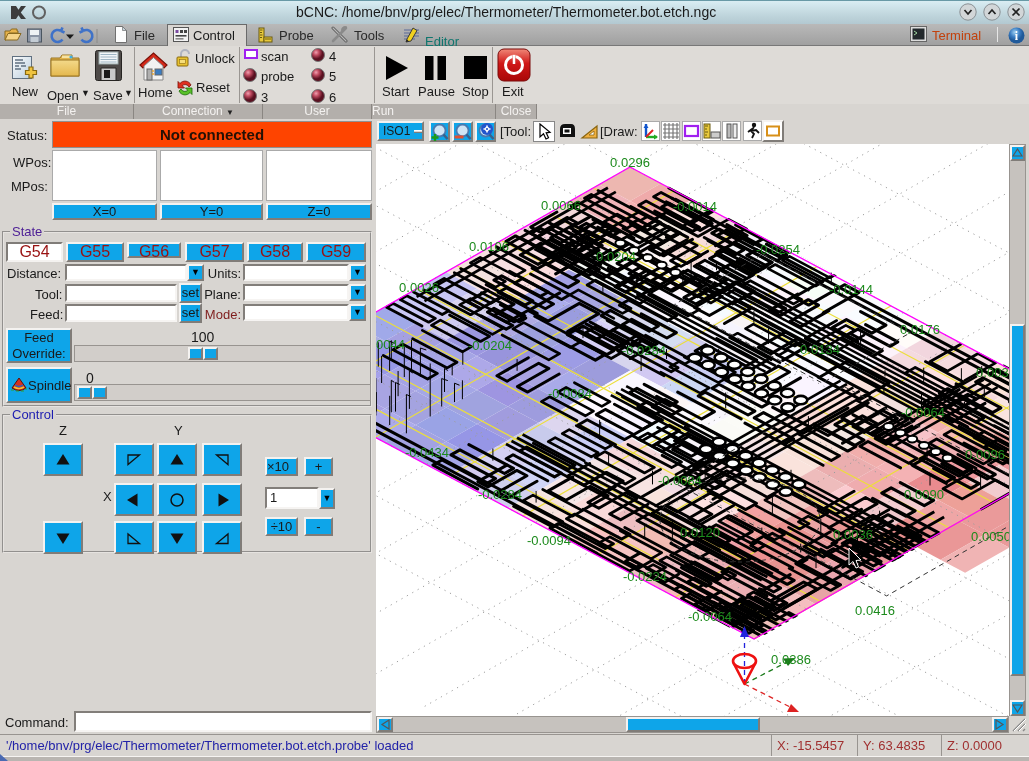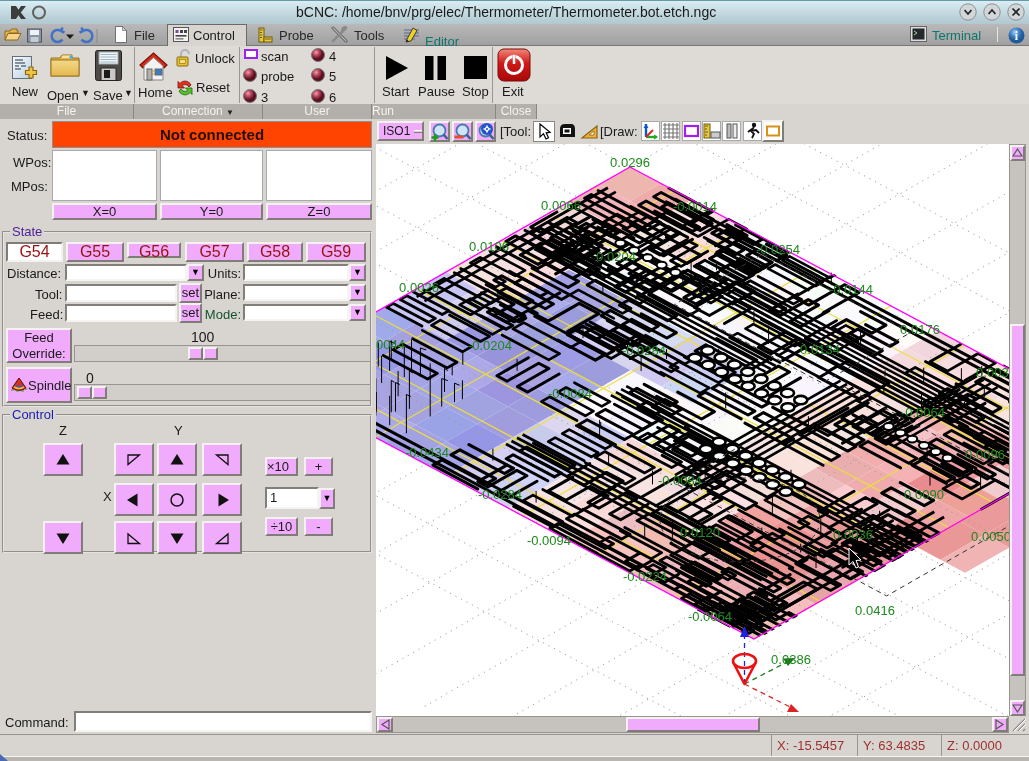--- a/index.html
+++ b/index.html
@@ -1,19 +1,19 @@
 <!DOCTYPE html>
 <html><head><meta charset="utf-8">
 <style>
 html,body{margin:0;padding:0;}
 *{box-sizing:border-box;}
 body{font-family:"Liberation Sans", sans-serif;width:1029px;height:761px;overflow:hidden;background:#d8d5d1;}
 #win{position:absolute;top:0;left:0;width:1029px;height:761px;}
 .abs{position:absolute;}
-.btn{border-top:2px solid #f4f2f0;border-left:2px solid #f4f2f0;border-right:2px solid #807c78;border-bottom:2px solid #807c78;background:#f0abfc;}
+.btn{border-top:2px solid #f4f2f0;border-left:2px solid #f4f2f0;border-right:2px solid #807c78;border-bottom:2px solid #807c78;background:#0ea5e9;}
 .entry{background:#fff;border-top:2px solid #827e7a;border-left:2px solid #827e7a;border-right:2px solid #f6f4f2;border-bottom:2px solid #f6f4f2;}
 .gframe{border:2px groove #e6e3e0;}
 t,.t{position:absolute;white-space:nowrap;}
 </style></head>
 <body>
 <div id="win">
 <div class="abs" style="left:0;top:0;width:1029px;height:24px;background:linear-gradient(#d9edf3,#bed4db 65%,#b2c8d1);border-top:1px solid #6899a6;"></div>
     <div class="t" style="left:296px;top:4px;font-size:14px;color:#1a1a1a;">bCNC: /home/bnv/prg/elec/Thermometer/Thermometer.bot.etch.ngc</div>
     <svg class="abs" style="left:8px;top:3px" width="42" height="19">
  <path d="M3 3 L8 3 L10.5 6.8 L13 3 L18 3 L12.8 9.5 L18 16 L13 16 L10.5 12.2 L8 16 L3 16 Z" fill="#3c3c3c"></path>
@@ -72,21 +72,21 @@
  <path d="M1 4 h15 M1 7 h15 M1 10 h15 M1 13 h11" stroke="#5a6a9a" stroke-width="1.2"></path>
  <path d="M4 13 L10 2 L14 4.5 L8 15 L3 16 Z" fill="#f0d020" stroke="#3a3a3a" stroke-width="1"></path>
  <path d="M4 13.5 L3 16 L6 15.3 Z" fill="#222"></path>
 </svg>
     <div class="t" style="left:425px;top:28px;font-size:13px;color:#0f766e;margin-top:6px;">Editor</div>
     <svg class="abs" style="left:910px;top:26px" width="17" height="17">
  <rect x="0.5" y="0.5" width="16" height="15" fill="#ddd" stroke="#666"></rect>
  <rect x="2.5" y="2.5" width="12" height="11" fill="#23292c"></rect>
  <path d="M4 5 l3 2 l-3 2" stroke="#9fd49f" stroke-width="1" fill="none"></path>
 </svg>
-    <div class="t" style="left:932px;top:28px;font-size:13px;color:#0f766e;">Terminal</div>
+    <div class="t" style="left:932px;top:28px;font-size:13px;color:#c2410c;">Terminal</div>
     <div class="abs" style="left:997px;top:27px;width:1px;height:15px;background:#e6e6e6;"></div>
     <svg class="abs" style="left:1008px;top:27px" width="17" height="17">
  <defs>
         <radialGradient id="ig" cx="40%" cy="30%">
           <stop offset="0%" stop-color="#9fd0f2"></stop>
           <stop offset="60%" stop-color="#3a7cc2"></stop>
           <stop offset="100%" stop-color="#205a9a"></stop>
         </radialGradient>
       </defs>
  <circle cx="8.5" cy="8.5" r="8" fill="url(#ig)"></circle>
@@ -271,21 +271,21 @@
     <div class="abs btn" style="left:349px;top:264px;width:17px;height:17px;font-size:9px;text-align:center;line-height:13px;">▼</div>
     <div class="t" style="left:35px;top:287px;font-size:13px;color:#1a1a1a;">Tool:</div>
     <div class="abs entry" style="left:65px;top:284px;width:112px;height:18px;"></div>
     <div class="abs btn" style="left:179px;top:283px;width:23px;height:20px;font-size:13px;text-align:center;line-height:16px;color:#1a1a1a;">set</div>
     <div class="abs" style="left:200px;top:287px;width:41px;text-align:right;font-size:13px;color:#1a1a1a;">Plane:</div>
     <div class="abs entry" style="left:243px;top:284px;width:106px;height:17px;"></div>
     <div class="abs btn" style="left:349px;top:284px;width:17px;height:17px;font-size:9px;text-align:center;line-height:13px;">▼</div>
     <div class="t" style="left:30px;top:307px;font-size:13px;color:#1a1a1a;">Feed:</div>
     <div class="abs entry" style="left:65px;top:304px;width:112px;height:18px;"></div>
     <div class="abs btn" style="left:179px;top:303px;width:23px;height:20px;font-size:13px;text-align:center;line-height:16px;color:#1a1a1a;">set</div>
-    <div class="abs" style="left:200px;top:307px;width:41px;text-align:right;font-size:13px;color:#14532d;">Mode:</div>
+    <div class="abs" style="left:200px;top:307px;width:41px;text-align:right;font-size:13px;color:#7f1d1d;">Mode:</div>
     <div class="abs entry" style="left:243px;top:304px;width:106px;height:17px;"></div>
     <div class="abs btn" style="left:349px;top:304px;width:17px;height:17px;font-size:9px;text-align:center;line-height:13px;">▼</div>
     <div class="abs btn" style="left:6px;top:328px;width:66px;height:35px;font-size:13px;text-align:center;line-height:16px;color:#1a1a1a;">Feed<br>Override:</div>
     <div class="t" style="left:191px;top:329px;font-size:14px;color:#1a1a1a;">100</div>
     <div class="abs" style="left:74px;top:345px;width:297px;height:17px;border:1px solid #989490;background:#d2cecA;"></div>
     <div class="abs btn" style="left:188px;top:347px;width:15px;height:13px;"></div>
     <div class="abs btn" style="left:203px;top:347px;width:15px;height:13px;"></div>
     <div class="abs btn" style="left:6px;top:367px;width:66px;height:36px;"></div>
     <svg class="abs" style="left:10px;top:376px" width="18" height="17">
  <path d="M2 12 L9 2 L16 12 Q9 17 2 12 Z" fill="#d43020" stroke="#5a1008"></path>
@@ -1094,20 +1094,21 @@
     <svg class="abs" style="left:995px;top:719px" width="10" height="11">
       <path d="M1 1 L8 5.5 L1 10 Z" fill="none" stroke="#555" stroke-width="1.2"></path>
     </svg>
     <div class="abs btn" style="left:626px;top:717px;width:134px;height:15px;"></div>
     <div class="abs" style="left:1009px;top:716px;width:20px;height:17px;background:#d8d5d1;"></div>
     <svg class="abs" style="left:1010px;top:717px" width="17" height="15">
       <path d="M3 14 L15 2 M8 14 L15 7 M13 14 L15 12" stroke="#888" stroke-width="1.4"></path>
       <path d="M4 14 L16 2 M9 14 L16 7" stroke="#fff" stroke-width="1"></path>
     </svg>
     <div class="abs" style="left:0;top:734px;width:1029px;height:23px;background:#d8d5d1;border-top:1px solid #989490;"></div>
+    <div class="t" style="left:6px;top:738px;font-size:13px;color:#2222a8;">'/home/bnv/prg/elec/Thermometer/Thermometer.bot.etch.probe' loaded</div>
     <div class="abs" style="left:771px;top:735px;width:86px;height:21px;border-left:1px solid #989490;"></div>
     <div class="t" style="left:777px;top:738px;font-size:13px;color:#a03030;">X: -15.5457</div>
     <div class="abs" style="left:857px;top:735px;width:84px;height:21px;border-left:1px solid #989490;"></div>
     <div class="t" style="left:863px;top:738px;font-size:13px;color:#a03030;">Y: 63.4835</div>
     <div class="abs" style="left:941px;top:735px;width:88px;height:21px;border-left:1px solid #989490;"></div>
     <div class="t" style="left:947px;top:738px;font-size:13px;color:#a03030;">Z: 0.0000</div>
     <div class="abs" style="left:0;top:756px;width:1029px;height:1px;background:#f6f4f2;"></div>
     <div class="abs" style="left:0;top:757px;width:1029px;height:4px;background:#b9b5b1;"></div>
     <svg class="abs" style="left:0;top:754px" width="8" height="7">
       <path d="M0 0 L8 7 L0 7 Z" fill="#4a6ab2"></path>

